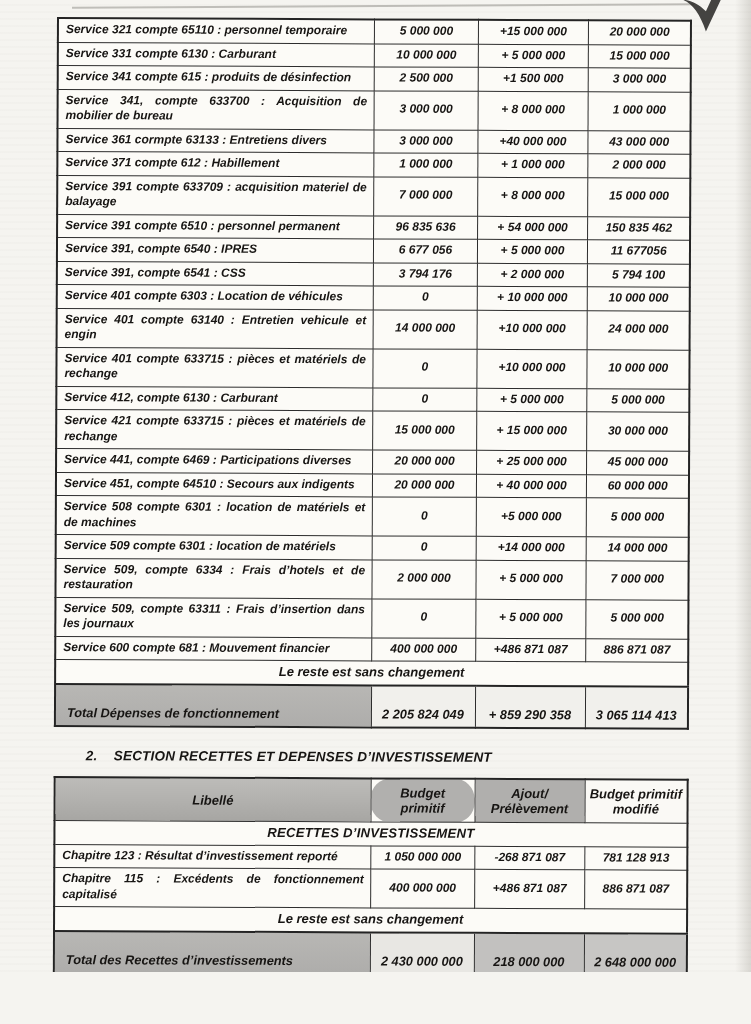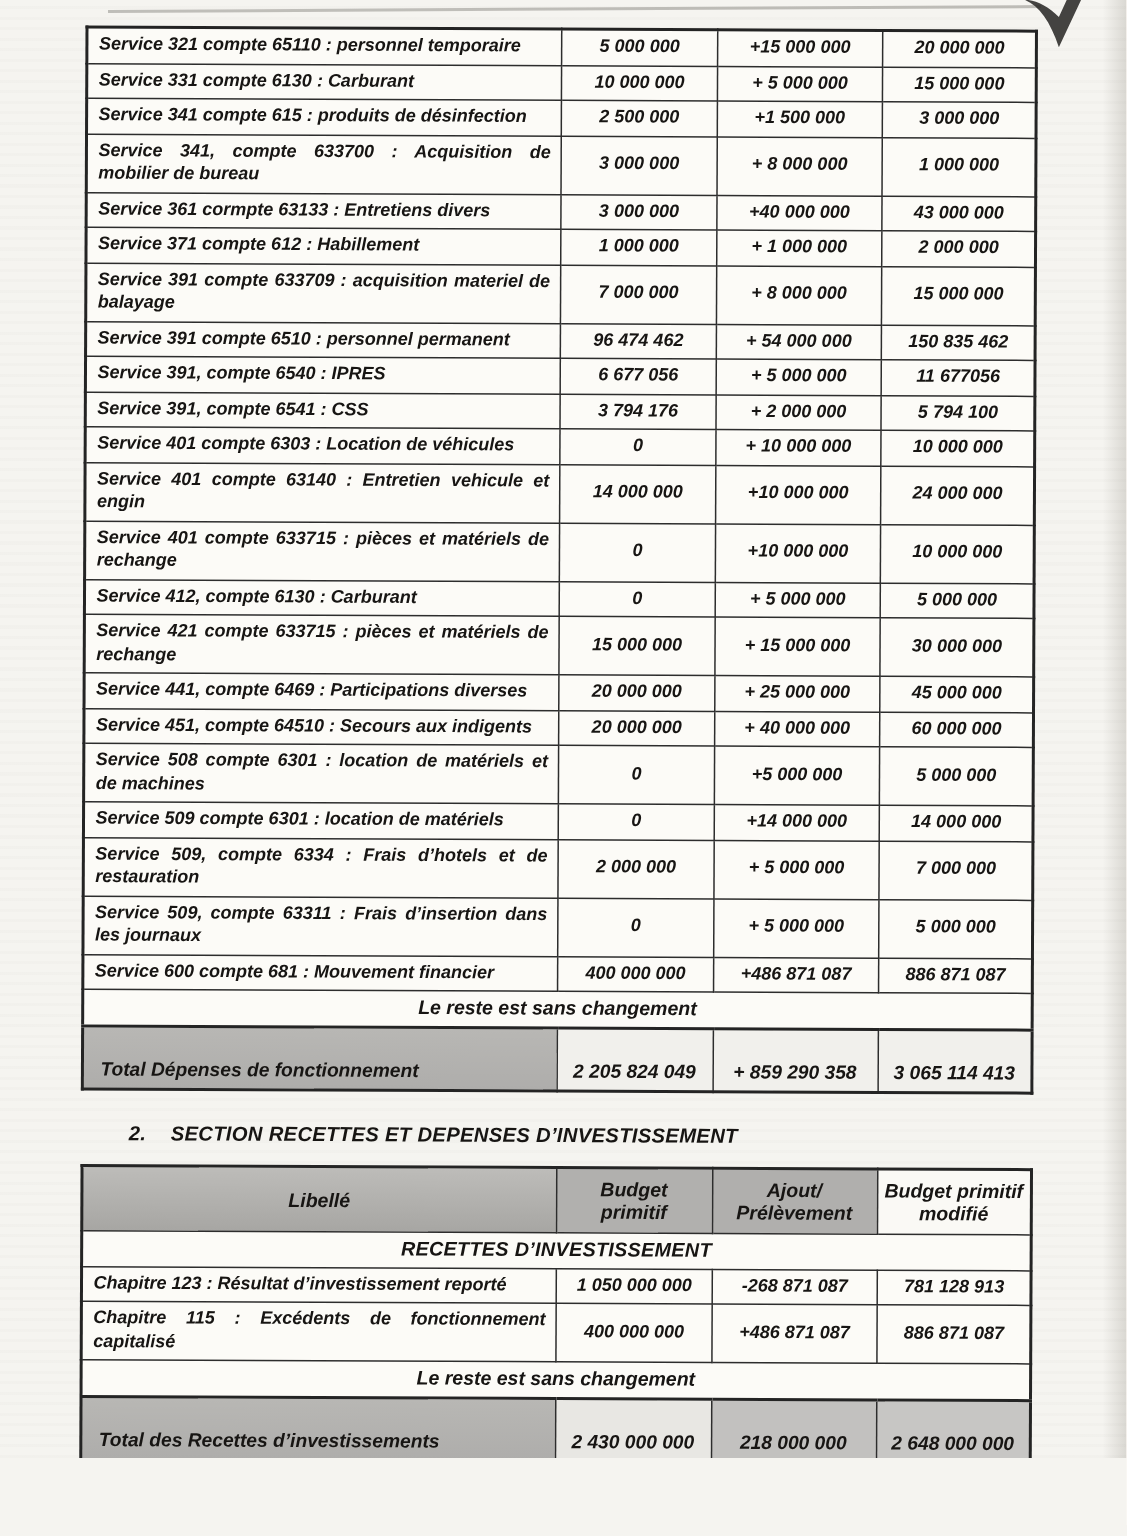--- a/index.html
+++ b/index.html
@@ -65,21 +65,21 @@
 
   .section-heading{
     margin:21px 0 13px 0;padding-left:32px;
     font-size:13.5px;font-weight:700;letter-spacing:.2px;white-space:nowrap;
   }
   .section-heading .sec-num{display:inline-block;width:28px;}
 
   .t2 thead th{white-space:pre-line;text-align:center;vertical-align:middle;}
   .t2 .header-row th{font-size:13px;padding:6px 3px;line-height:15px;}
   .t2 .h-libelle{background:linear-gradient(180deg,#bdbcb9,#a7a6a3);}
-  .t2 .h-budget{background:var(--header-bg);}
+  .t2 .h-budget{background:var(--header-bg);border-radius:20px;}
   .t2 .h-ajout{background:#b0afad;}
   .t2 .h-modifie{background:#faf9f5;}
   .t2 .subheader-row th{font-size:13.2px;padding:3px 4px 4px;letter-spacing:.2px;}
 </style>
 </head>
 <body>
 
 <div class="page">
 
   <div class="top-ghost-line"></div>
@@ -135,21 +135,21 @@
     <td class="c-num">2 000 000</td>
   </tr>
           <tr>
     <td class="c-label">Service 391 compte 633709 : acquisition materiel de balayage</td>
     <td class="c-num">7 000 000</td>
     <td class="c-num">+ 8 000 000</td>
     <td class="c-num">15 000 000</td>
   </tr>
           <tr>
     <td class="c-label">Service 391 compte 6510 : personnel permanent</td>
-    <td class="c-num">96 474 462</td>
+    <td class="c-num">96 835 636</td>
     <td class="c-num">+ 54 000 000</td>
     <td class="c-num">150 835 462</td>
   </tr>
           <tr>
     <td class="c-label">Service 391, compte 6540 : IPRES</td>
     <td class="c-num">6 677 056</td>
     <td class="c-num">+ 5 000 000</td>
     <td class="c-num">11 677056</td>
   </tr>
           <tr>

